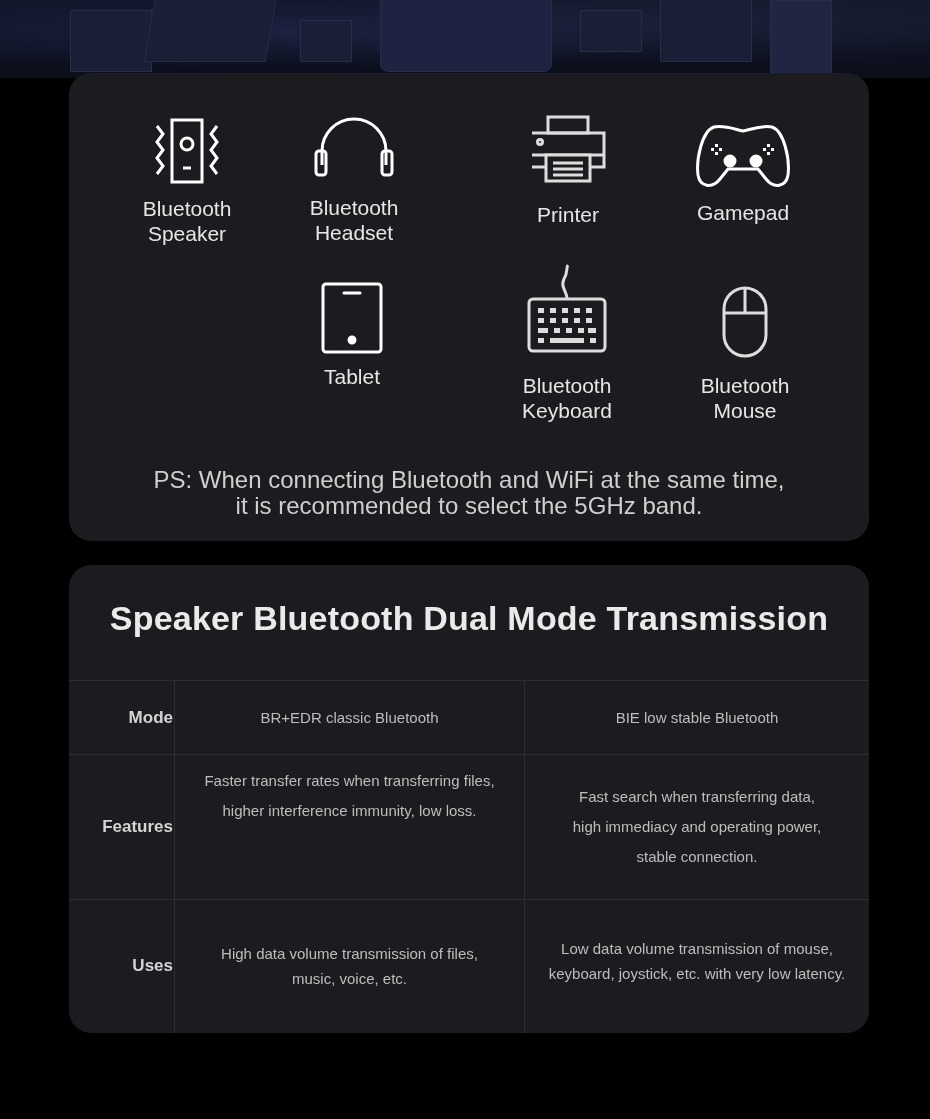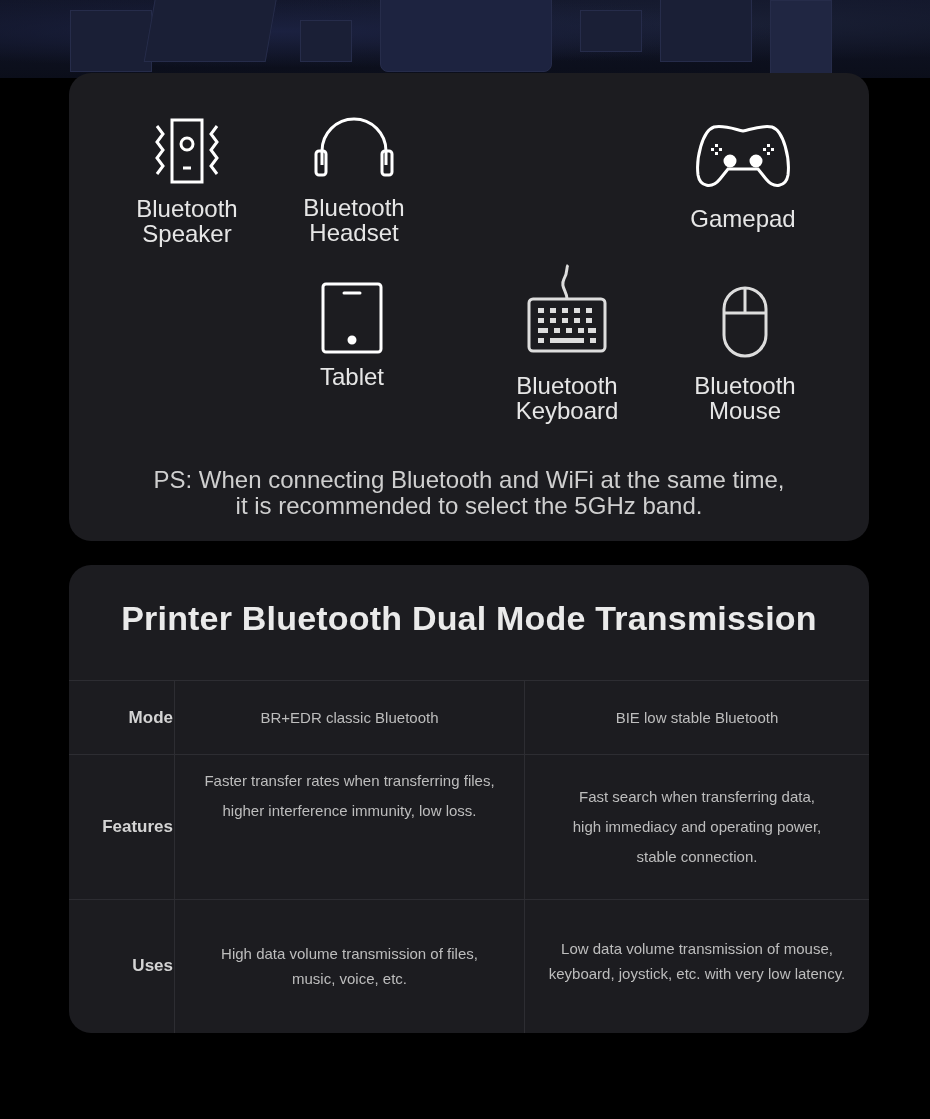--- a/index.html
+++ b/index.html
@@ -16,21 +16,21 @@
     overflow: hidden;
   }
   .chip { position: absolute; background: #1a1f36; border: 1px solid #262c4a; }
   .card {
     position: absolute; left: 69px; width: 800px; background: #1c1c20; border-radius: 22px;
   }
   .card1 { top: 73px; height: 468px; }
   .card2 { top: 565px; height: 468px; overflow: hidden; }
   .device { position: absolute; width: 160px; text-align: center; }
   .device svg { display: block; margin: 0 auto; }
-  .device .label { font-size: 24px; line-height: 25px; color: #e6e6e6; white-space: pre-line; margin-top: 12px; }
+  .device .label { font-size: 21px; line-height: 25px; color: #e6e6e6; white-space: pre-line; margin-top: 12px; }
   .note { position: absolute; left: 0; width: 800px; top: 394px; text-align: center;
           font-size: 24px; line-height: 26px; color: #cfcfcf; }
   .title { position: absolute; left: 0; width: 800px; top: 34px; text-align: center;
            font-size: 34px; font-weight: bold; color: #eaeaea; letter-spacing: 0.2px; }
   table { position: absolute; left: 0; top: 115px; width: 800px; border-collapse: collapse; }
   td { border: 1px solid #2d2d32; text-align: center; color: #bdbdbd; font-size: 15px; line-height: 30px; }
   td.head { text-align: right; padding-left: 17px; font-weight: bold; font-size: 17px; color: #d4d4d4; width: 87px; }
   tr:first-child td { border-top: 1px solid #2d2d32; }
   td:first-child { border-left: none; }
   td:last-child { border-right: none; }
@@ -63,37 +63,50 @@
   </div>
   <div class="device" style="left:205px;top:42px;">
     <svg width="84" height="64" viewBox="0 0 84 64" fill="none" stroke="#fff" stroke-width="3">
       <path d="M10 50 V36 A32 32 0 0 1 74 36 V50"></path>
       <rect x="4" y="36" width="10" height="24" rx="3"></rect>
       <rect x="70" y="36" width="10" height="24" rx="3"></rect>
     </svg>
     <div class="label" style="margin-top:16px;">Bluetooth
 Headset</div>
   </div>
+  <div class="device" style="left:419px;top:42px;">
+    <svg width="84" height="68" viewBox="0 0 84 68" fill="none" stroke="#ddd" stroke-width="3">
+      <rect x="22" y="2" width="40" height="16"></rect>
+      <path d="M6 18 H78 V52 H64 M20 52 H6 Z"></path>
+      <circle cx="14" cy="27" r="2.5"></circle>
+      <line x1="6" y1="40" x2="78" y2="40"></line>
+      <rect x="20" y="40" width="44" height="26" fill="#1c1c20"></rect>
+      <line x1="27" y1="48" x2="57" y2="48"></line>
+      <line x1="27" y1="54" x2="57" y2="54"></line>
+      <line x1="27" y1="60" x2="57" y2="60"></line>
+    </svg>
+    <div class="label" style="margin-top:19px;">Printer</div>
+  </div>
   <div class="device" style="left:594px;top:50px;">
     <svg width="98" height="66" viewBox="0 0 98 66" fill="none" stroke="#fff" stroke-width="3">
       <path d="M20 4 C30 2 40 6 49 8 C58 6 68 2 78 4 C90 8 96 36 94 52 C92 64 80 66 72 56 L64 46 H34 L26 56 C18 66 6 64 4 52 C2 36 8 8 20 4 Z"></path>
       <circle cx="36" cy="38" r="5" fill="#fff"></circle>
       <circle cx="62" cy="38" r="5" fill="#fff"></circle>
       <g fill="#fff" stroke="none">
         <rect x="21" y="21" width="3" height="3"></rect>
           <rect x="25" y="25" width="3" height="3"></rect>
           <rect x="17" y="25" width="3" height="3"></rect>
           <rect x="21" y="29" width="3" height="3"></rect>
         <rect x="73" y="21" width="3" height="3"></rect>
           <rect x="77" y="25" width="3" height="3"></rect>
           <rect x="69" y="25" width="3" height="3"></rect>
           <rect x="73" y="29" width="3" height="3"></rect>
       </g>
     </svg>
-    <div class="label" style="margin-top:17px;">Gamepad</div>
+    <div class="label" style="margin-top:11px;">Gamepad</div>
   </div>
 
   <div class="device" style="left:203px;top:209px;">
     <svg width="62" height="72" viewBox="0 0 62 72" fill="none" stroke="#fff" stroke-width="3">
       <rect x="2" y="2" width="58" height="68" rx="3"></rect>
       <line x1="23" y1="11" x2="39" y2="11" stroke-linecap="round"></line>
       <circle cx="31" cy="58" r="3" fill="#fff"></circle>
     </svg>
     <div class="label" style="margin-top:10px;">Tablet</div>
   </div>
@@ -133,21 +146,21 @@
     </svg>
     <div class="label" style="margin-top:14px;">Bluetooth
 Mouse</div>
   </div>
 
   <div class="note cell">PS: When connecting Bluetooth and WiFi at the same time,
 it is recommended to select the 5GHz band.</div>
 </div>
 
 <div class="card card2">
-  <div class="title">Printer Bluetooth Dual Mode Transmission</div>
+  <div class="title">Speaker Bluetooth Dual Mode Transmission</div>
   <table>
     <tbody>
         <tr style="height:74px;">
       <td class="head">Mode</td>
       <td class="cell" style="width:347px;">BR+EDR classic Bluetooth</td>
       <td class="cell">BIE low stable Bluetooth</td>
     </tr>
     <tr style="height:145px;">
       <td class="head">Features</td>
       <td class="cell" style="vertical-align:top;padding-top:11px;">Faster transfer rates when transferring files,

